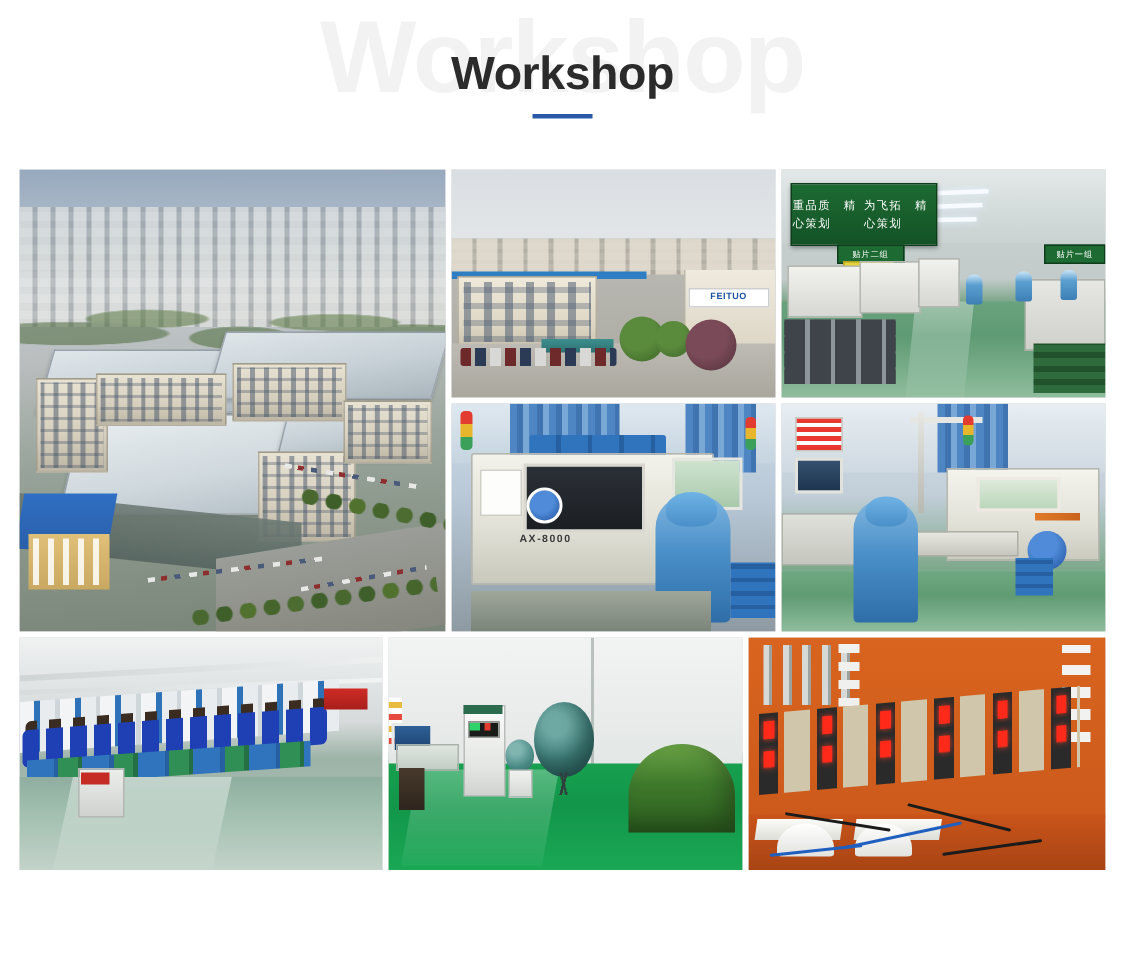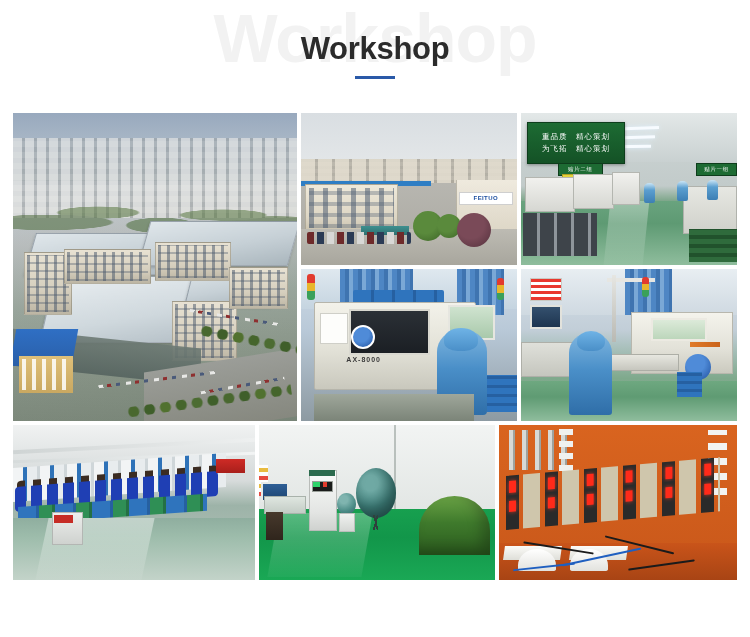--- a/index.html
+++ b/index.html
@@ -292,21 +292,21 @@
   .ln-ceiling { position:absolute; left:0; top:0; width:100%; height:32%;
     background: linear-gradient(180deg,#e3e8e8 0%, #c9d1d1 100%); }
   .ln-lamp { position:absolute; height:3px; background:#f7fbff; box-shadow:0 0 5px #dff0ff; }
   .ln-lamp.l1 { left:38%; top:9%;  width:26%; transform: rotate(-2deg); }
   .ln-lamp.l2 { left:40%; top:15%; width:22%; transform: rotate(-2deg); }
   .ln-lamp.l3 { left:42%; top:21%; width:18%; transform: rotate(-1deg); }
   .ln-banner {
     position:absolute; left:3%; top:6%; width:44%; height:26%;
     background: linear-gradient(180deg,#1d6b33 0%, #145226 100%);
     border:1px solid #0e3d1c;
-    display:flex; flex-direction:column; align-items:center; justify-content:center;
+    display:flex; flex-direction:row; align-items:center; justify-content:center;
     color:#ffffff; font-size:7.5px; line-height:1.6; letter-spacing:1px;
     text-align:left;
     box-shadow: 0 1px 3px rgba(0,0,0,.35);
   }
   .ln-sign-small {
     position:absolute; background:#1d6b33; color:#fff;
     font-size:5.5px; display:flex; align-items:center; justify-content:center;
     letter-spacing:.6px; border:1px solid #0e3d1c;
   }
   .ln-sign-small.s1 { left:17%; top:33%; width:20%; height:7%; }

